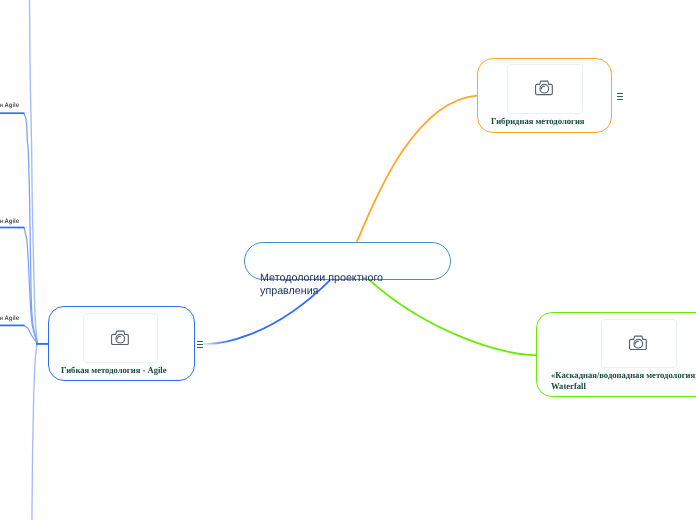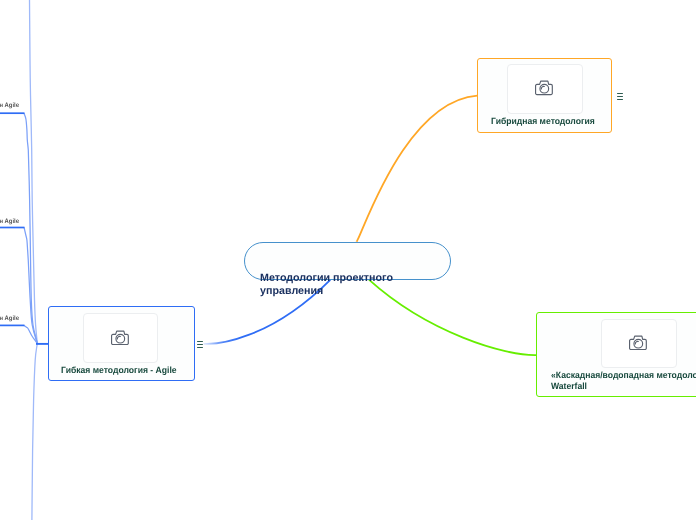--- a/index.html
+++ b/index.html
@@ -2,31 +2,31 @@
 <html><head>
 <meta charset="utf-8">
 <style>
   html,body{margin:0;padding:0;}
   body{width:696px;height:520px;background:#ffffff;overflow:hidden;
        font-family:"Liberation Sans",sans-serif;-webkit-font-smoothing:antialiased;text-rendering:geometricPrecision;}
   #canvas{position:relative;width:696px;height:520px;background:#fff;}
   #links{position:absolute;left:0;top:0;width:696px;height:520px;overflow:visible;}
 
   .node{position:absolute;box-sizing:border-box;background:#fdfefe;}
-  .topic{border-radius:3px;border:1.5px solid #888;}
+  .topic{border-radius:16px;border:1.5px solid #888;font-family:Liberation Serif, serif;}
 
   
   #central{
     left:244px;top:241.5px;width:207px;height:38px;
     border:1.5px solid #4691cc;border-radius:19px;background:#fdfefe;
     display:flex;align-items:center;
   }
   #central .ctext{
     padding-left:15.1px;padding-right:10px;
-    font-size:10.7px;font-weight:bold;color:#1b3160;line-height:12.7px;
+    font-size:10.7px;font-weight:normal;color:#1b3160;line-height:12.7px;
     letter-spacing:0px;position:relative;top:0.3px;margin-top:48px;
   }
 
   .imgbox{position:absolute;box-sizing:border-box;border:1px solid #eceef0;
           border-radius:4px;background:#fff;display:flex;align-items:center;justify-content:center;}
   .nlabel{position:absolute;font-size:9px;font-weight:bold;color:#17493d;
           line-height:11.6px;white-space:pre;letter-spacing:0px;
           transform:scaleX(0.955);transform-origin:left top;}
   .hamb{position:absolute;width:6.3px;height:7px;}
   .cam{fill:none;stroke:#5a616e;stroke-width:1.15;stroke-linecap:round;stroke-linejoin:round;display:block;position:relative;left:-0.9px;top:-1px;}

